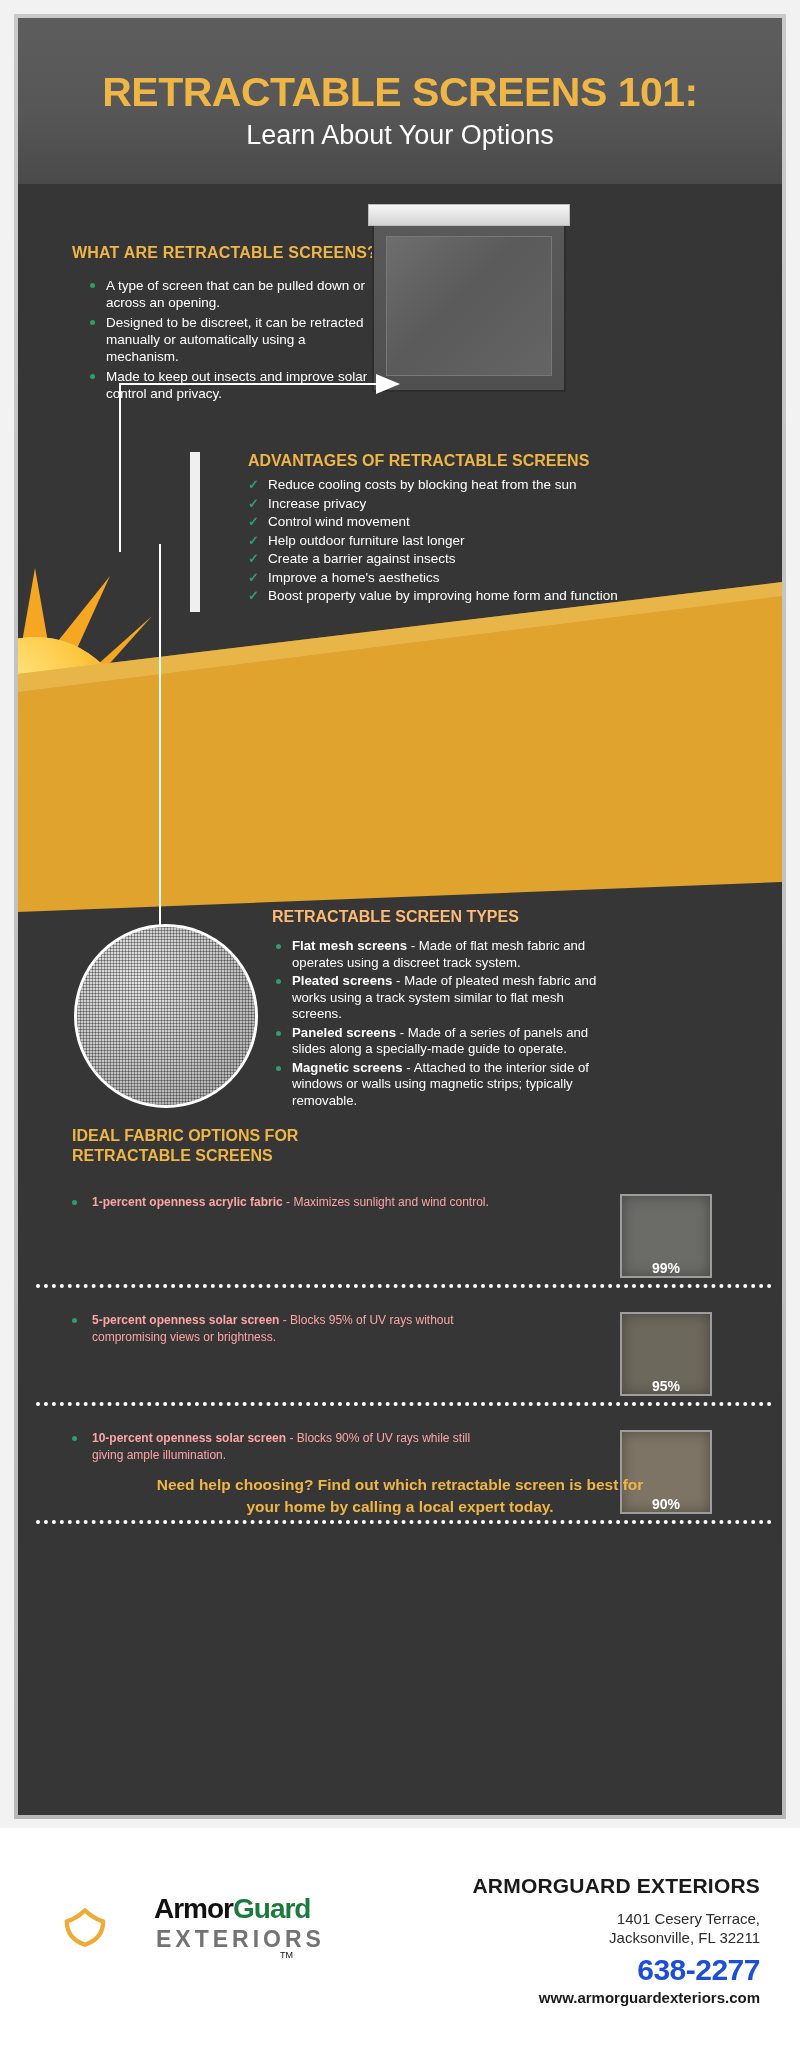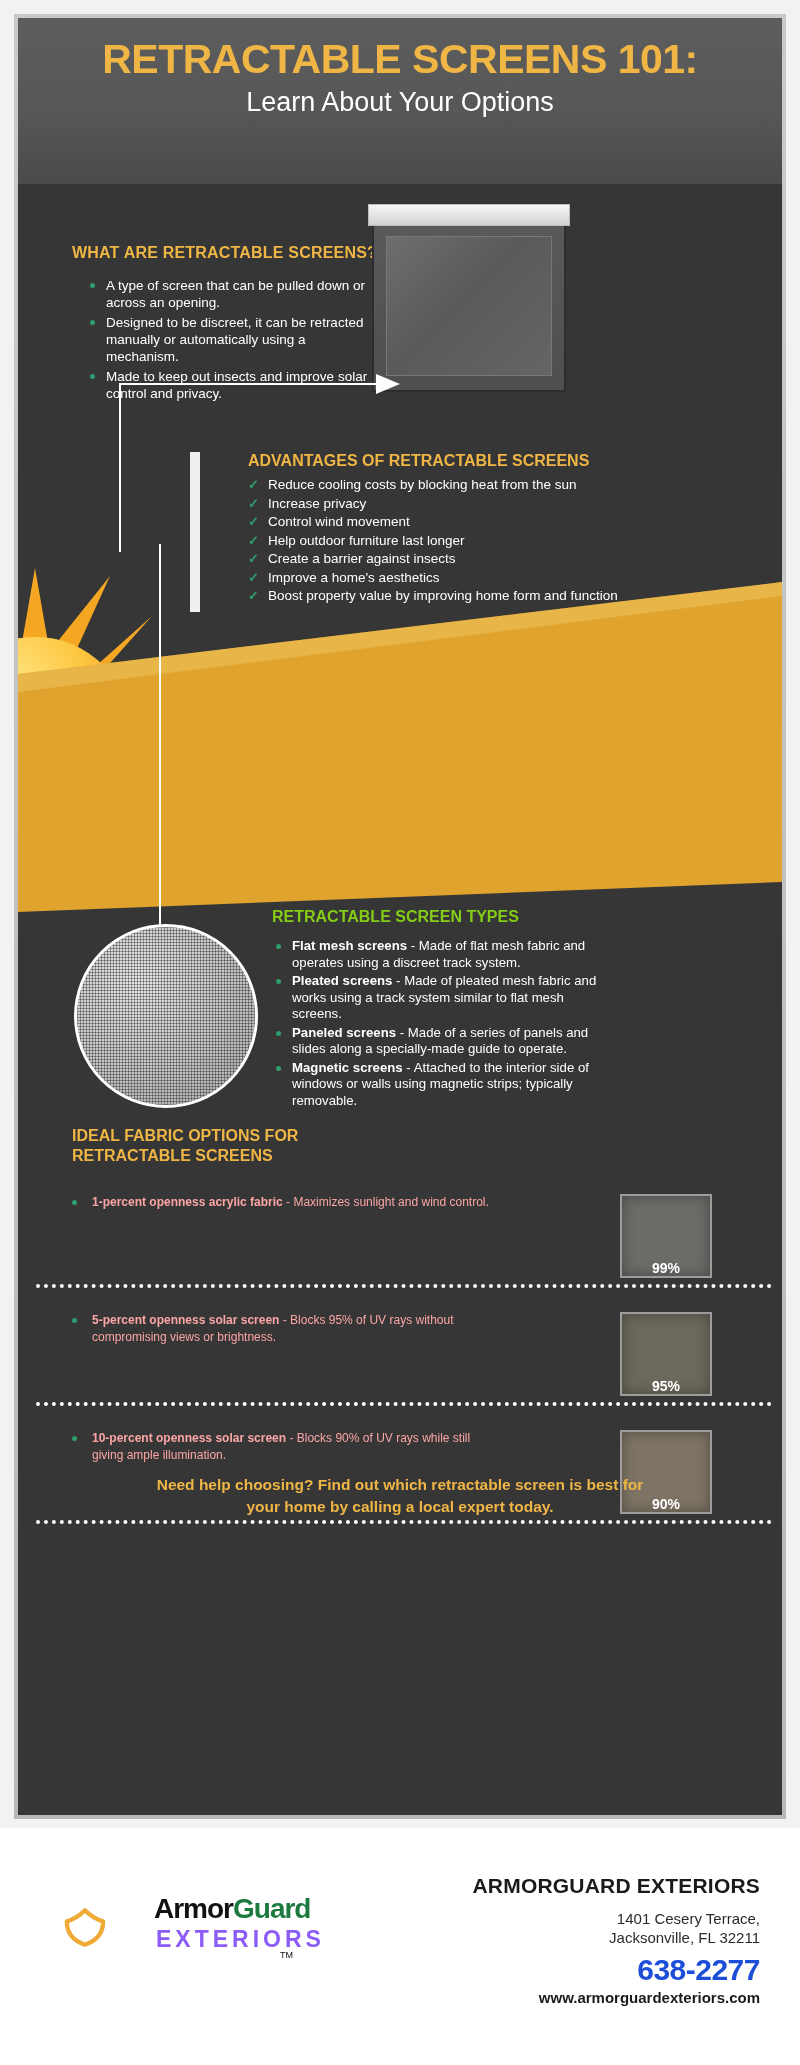--- a/index.html
+++ b/index.html
@@ -6,21 +6,21 @@
   body{width:800px;height:2065px;font-family:"Liberation Sans",sans-serif;-webkit-font-smoothing:antialiased;}
   .page{position:relative;width:800px;height:2065px;background:#f2f2f2;overflow:hidden;}
 
   
   .frame{position:absolute;left:14px;top:14px;width:772px;height:1805px;
          background:linear-gradient(180deg,#c9c9c9,#b9b9b9);padding:4px;box-sizing:border-box;}
   .board{position:relative;width:100%;height:100%;background:#333333;overflow:hidden;}
 
   
   .header{position:relative;height:166px;background:linear-gradient(180deg,#5d5d5d 0%,#575757 55%,#4a4a4a 100%);
-          text-align:center;box-sizing:border-box;padding-top:18px;}
+          text-align:center;box-sizing:border-box;padding-top:51px;}
   .header h1{margin:0;font-size:41px;line-height:46px;font-weight:bold;color:#efb646;letter-spacing:-0.5px;}
   .header h2{margin:4px 0 0 0;font-size:27px;line-height:32px;font-weight:normal;color:#ffffff;}
 
   .body-area{position:relative;height:1631px;background:#363636;overflow:hidden;}
 
   
   .sun{position:absolute;left:-148px;top:384px;width:330px;height:330px;pointer-events:none;}
 
   
   .band{position:absolute;left:0;top:398px;width:764px;height:330px;pointer-events:none;}
@@ -57,21 +57,21 @@
         border:3px solid #ffffff;overflow:hidden;background:#c7c7c7;}
   .mesh .tex{position:absolute;inset:0;
        background-image:
          repeating-linear-gradient(0deg,rgba(0,0,0,.33) 0 1px,transparent 1px 3px),
          repeating-linear-gradient(90deg,rgba(0,0,0,.33) 0 1px,transparent 1px 3px),
          radial-gradient(circle at 35% 30%,#e6e6e6,#a8a8a8);}
   .lead{position:absolute;left:140px;top:360px;width:4px;height:382px;pointer-events:none;}
 
   
   .types{position:absolute;left:254px;top:724px;width:330px;}
-  .types h3{color:#84cc16;font-size:16px;font-weight:bold;margin:0 0 12px 0;}
+  .types h3{color:#fdba74;font-size:16px;font-weight:bold;margin:0 0 12px 0;}
   ul.bl2{margin:0;padding:0;list-style:none;}
   ul.bl2 li{position:relative;padding-left:20px;color:#ffffff;font-size:13.2px;line-height:16.5px;margin-bottom:2px;}
   ul.bl2 li:before{content:"";position:absolute;left:4px;top:6px;width:5px;height:5px;border-radius:50%;background:#2f9e6e;}
   ul.bl2 li b{font-weight:bold;}
 
   
   .fab-head{position:absolute;left:54px;top:942px;width:300px;color:#efb646;font-size:16px;font-weight:bold;line-height:20px;}
   .fab-row{position:absolute;left:24px;width:724px;}
   .fab-row .txt{position:absolute;left:30px;top:0;width:400px;color:#fca5a5;font-size:12px;line-height:16.5px;padding-left:20px;}
   .fab-row .txt:before{content:"";position:absolute;left:0;top:6px;width:5px;height:5px;border-radius:50%;background:#2f9e6e;}
@@ -84,21 +84,21 @@
   
   .cta{position:absolute;left:60px;top:1290px;width:644px;text-align:center;color:#efb646;
        font-size:15.5px;font-weight:bold;line-height:22px;}
 
   
   .footer{position:absolute;left:0;top:1828px;width:800px;height:237px;background:#ffffff;}
   .logo{position:absolute;left:62px;top:60px;width:230px;height:78px;}
   .logo .lt1{position:absolute;left:92px;top:6px;font-size:28px;font-weight:bold;letter-spacing:-1px;line-height:30px;}
   .logo .lt1 .a{color:#111111;}
   .logo .lt1 .b{color:#1d7a3e;}
-  .logo .lt2{position:absolute;left:94px;top:38px;font-size:23px;font-weight:bold;letter-spacing:4px;color:#8b5cf6;line-height:26px;}
+  .logo .lt2{position:absolute;left:94px;top:38px;font-size:23px;font-weight:bold;letter-spacing:4px;color:#737373;line-height:26px;}
   .logo .tm{position:absolute;left:218px;top:62px;font-size:9px;color:#111;}
   .contact{position:absolute;right:40px;top:46px;width:420px;text-align:right;}
   .contact .name{font-size:21px;font-weight:bold;color:#1a1a1a;letter-spacing:.2px;}
   .contact .addr{font-size:15px;color:#2b2b2b;line-height:19px;margin-top:11px;}
   .contact .phone{font-size:30px;font-weight:bold;color:#1d4ed8;margin-top:6px;letter-spacing:-.5px;}
   .contact .web{font-size:15px;font-weight:bold;color:#1a1a1a;margin-top:2px;}
 </style>
 </head>
 <body>
 

